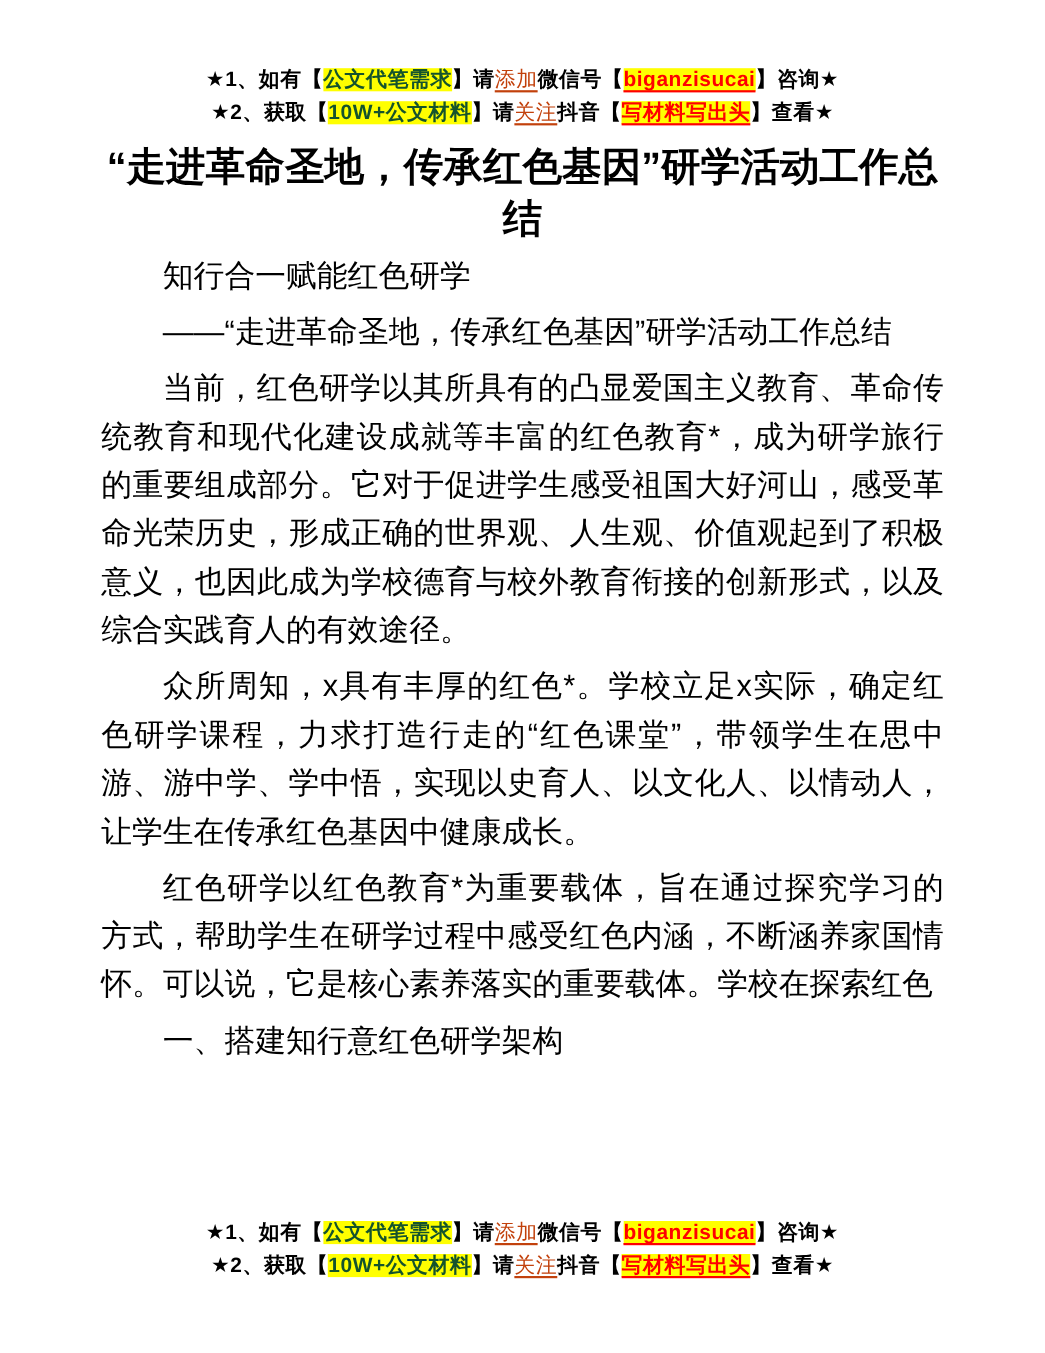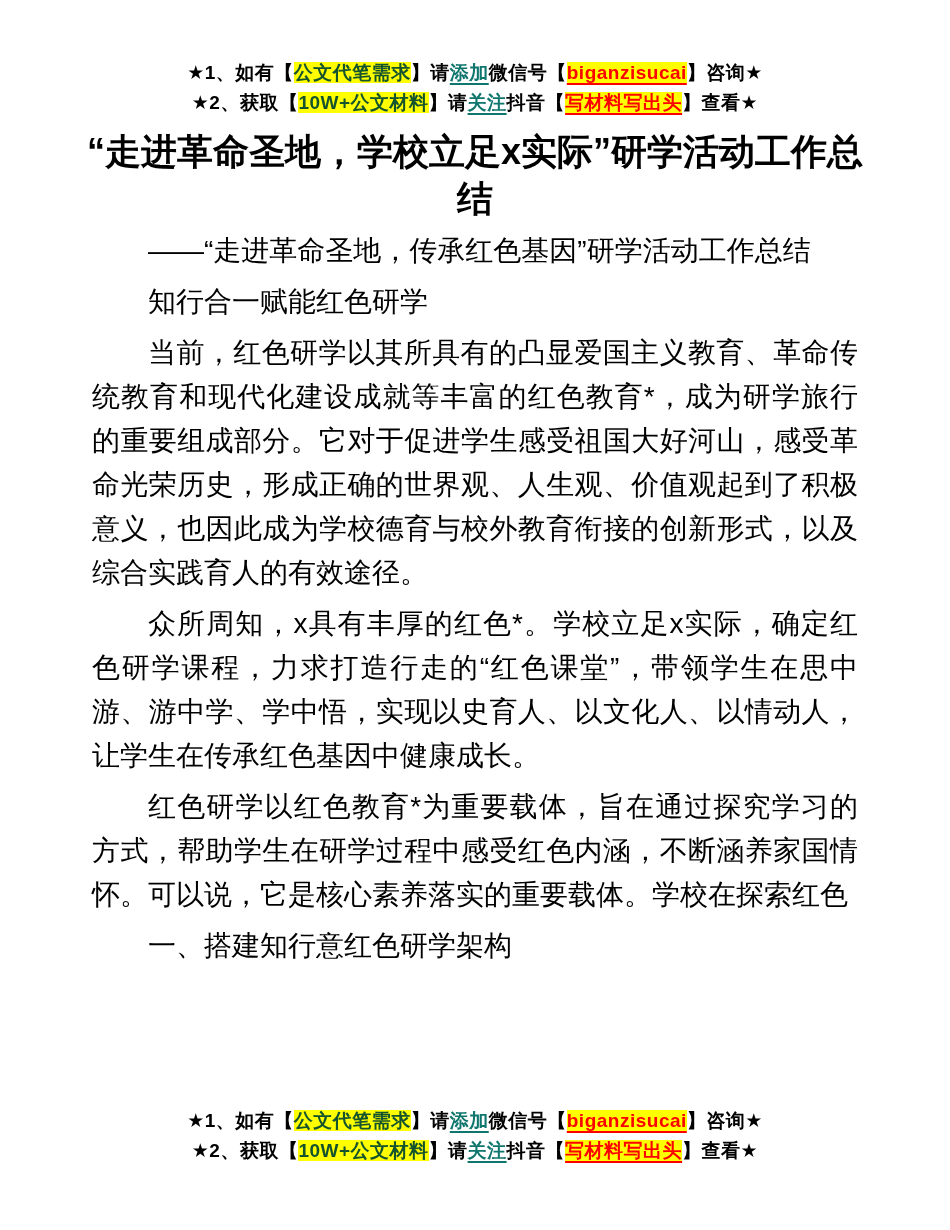--- a/index.html
+++ b/index.html
@@ -16,21 +16,21 @@
     font-size:19px;
     line-height:30px;
     font-weight:700;
     letter-spacing:0.5px;
   }
   .notice-header{margin-top:58px;}
   .notice-footer{position:absolute;left:0;right:0;bottom:64px;}
   
   .r-bold{font-weight:700;color:#000;margin-top:47px;}
   .r-plain{font-weight:700;color:#000;}
-  .r-u{font-weight:700;color:#0f766e;text-decoration:underline;text-decoration-thickness:2px;text-underline-offset:4px;}
+  .r-u{font-weight:400;color:#c2410c;text-decoration:underline;text-decoration-thickness:2px;text-underline-offset:4px;}
   .r-rh{font-weight:700;color:#14532d;background:#ffff00;}
   .r-rhu{font-weight:700;color:#ff0000;background:#ffff00;text-decoration:underline;text-decoration-thickness:2px;text-underline-offset:4px;text-align:right;}
 
   .doc-title{
     margin:10px 80px 6px 80px;
     font-size:36px;
     line-height:47px;
     font-weight:700;
     text-align:center;
   }
@@ -51,25 +51,25 @@
   }
 </style>
 </head>
 <body>
 
 <header class="notice notice-header">
   <div class="notice-line"><span class="r-bold">★1、如有【</span><span class="r-rh">公文代笔需求</span><span class="r-bold">】请</span><span class="r-u">添加</span><span class="r-plain">微信号</span><span class="r-bold">【</span><span class="r-rhu">biganzisucai</span><span class="r-bold">】咨询★</span></div>
   <div class="notice-line"><span class="r-bold">★2、获取【</span><span class="r-rh">10W+公文材料</span><span class="r-bold">】请</span><span class="r-u">关注</span><span class="r-plain">抖音</span><span class="r-bold">【</span><span class="r-rhu">写材料写出头</span><span class="r-bold">】查看★</span></div>
 </header>
 
-<h1 class="doc-title">“走进革命圣地，学校立足x实际”研学活动工作总结</h1>
+<h1 class="doc-title">“走进革命圣地，传承红色基因”研学活动工作总结</h1>
 
 <main class="doc-body">
+    <p class="para ">知行合一赋能红色研学</p>
     <p class="para ">——“走进革命圣地，传承红色基因”研学活动工作总结</p>
-    <p class="para ">知行合一赋能红色研学</p>
     <p class="para ">当前，红色研学以其所具有的凸显爱国主义教育、革命传统教育和现代化建设成就等丰富的红色教育*，成为研学旅行的重要组成部分。它对于促进学生感受祖国大好河山，感受革命光荣历史，形成正确的世界观、人生观、价值观起到了积极意义，也因此成为学校德育与校外教育衔接的创新形式，以及综合实践育人的有效途径。</p>
     <p class="para ">众所周知，x具有丰厚的红色*。学校立足x实际，确定红色研学课程，力求打造行走的“红色课堂”，带领学生在思中游、游中学、学中悟，实现以史育人、以文化人、以情动人，让学生在传承红色基因中健康成长。</p>
     <p class="para ">红色研学以红色教育*为重要载体，旨在通过探究学习的方式，帮助学生在研学过程中感受红色内涵，不断涵养家国情怀。可以说，它是核心素养落实的重要载体。学校在探索红色</p>
     <p class="para heading">一、搭建知行意红色研学架构</p>
   </main>
 
 <footer class="notice notice-footer">
   <div class="notice-line"><span class="r-bold">★1、如有【</span><span class="r-rh">公文代笔需求</span><span class="r-bold">】请</span><span class="r-u">添加</span><span class="r-plain">微信号</span><span class="r-bold">【</span><span class="r-rhu">biganzisucai</span><span class="r-bold">】咨询★</span></div>
   <div class="notice-line"><span class="r-bold">★2、获取【</span><span class="r-rh">10W+公文材料</span><span class="r-bold">】请</span><span class="r-u">关注</span><span class="r-plain">抖音</span><span class="r-bold">【</span><span class="r-rhu">写材料写出头</span><span class="r-bold">】查看★</span></div>
 </footer>

